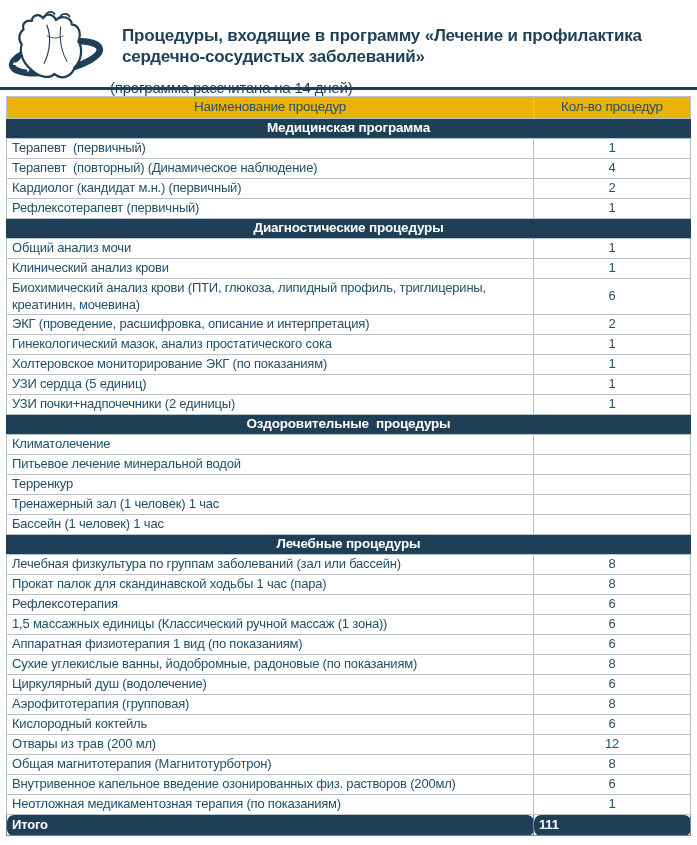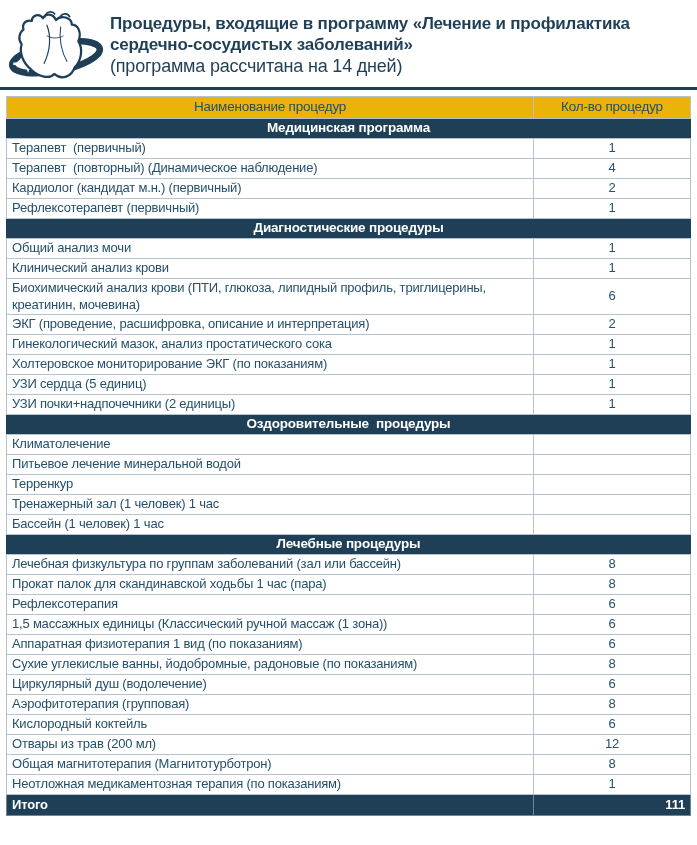--- a/index.html
+++ b/index.html
@@ -12,25 +12,25 @@
   .page { width: 697px; height: 845px; background: #fff; position: relative; }
 
   
   .doc-header {
     display: flex; align-items: flex-start;
     padding: 8px 10px 0 6px; height: 78px;
   }
   .logo { width: 100px; height: 78px; flex: 0 0 auto; }
   .titles { padding-left: 4px; padding-top: 6px; }
   .title {
-    margin: 0; font-size: 17px; font-weight: bold; line-height: 1.22;
+    margin: 12px; font-size: 17px; font-weight: bold; line-height: 1.22;
     color: #1e3f56; letter-spacing: -0.2px;
   }
   .subtitle {
-    font-size: 18px; color: #1e3f56; letter-spacing: -0.2px; margin-top: 1px;
+    font-size: 15px; color: #1e3f56; letter-spacing: -0.2px; margin-top: 1px;
   }
   .rule { height: 3px; background: #1e3f56; margin-top: 1px; }
 
   
   table.procedures {
     border-collapse: collapse;
     table-layout: fixed;
     width: 684px;
     margin: 6px auto 0 auto;
     font-size: 13px;
@@ -65,23 +65,24 @@
     border-right: 1px solid #1e3f56;
   }
   td.name  { text-align: left; height: 17px; margin-top: 48px; }
   td.count { text-align: center; }
   tr.total td {
     background: #1e3f56;
     color: #ffffff;
     font-weight: bold;
     height: 18px;
     border-color: #6d8798;
+    border-radius: 7px;
   }
   tr.total td.name { text-align: left; }
-  tr.total td.count { text-align: right; }
+  tr.total td.count { text-align: left; }
 </style>
 </head>
 <body>
 
 <div class="page">
 
   <header class="doc-header">
     <div class="logo">
       <svg viewBox="0 0 104 84" width="100" height="78" aria-hidden="true">
 
@@ -237,20 +238,24 @@
         </tr>
         <tr>
           <td class="name">Отвары из трав (200 мл)</td>
           <td class="count">12</td>
         </tr>
         <tr>
           <td class="name">Общая магнитотерапия (Магнитотурботрон)</td>
           <td class="count">8</td>
         </tr>
         <tr>
+          <td class="name">Внутривенное капельное введение озонированных физ. растворов (200мл)</td>
+          <td class="count">6</td>
+        </tr>
+        <tr>
           <td class="name">Неотложная медикаментозная терапия (по показаниям)</td>
           <td class="count">1</td>
         </tr>
         <tr class="total">
           <td class="name">Итого</td>
           <td class="count">111</td>
         </tr>
       </tbody>
   </table>
 

